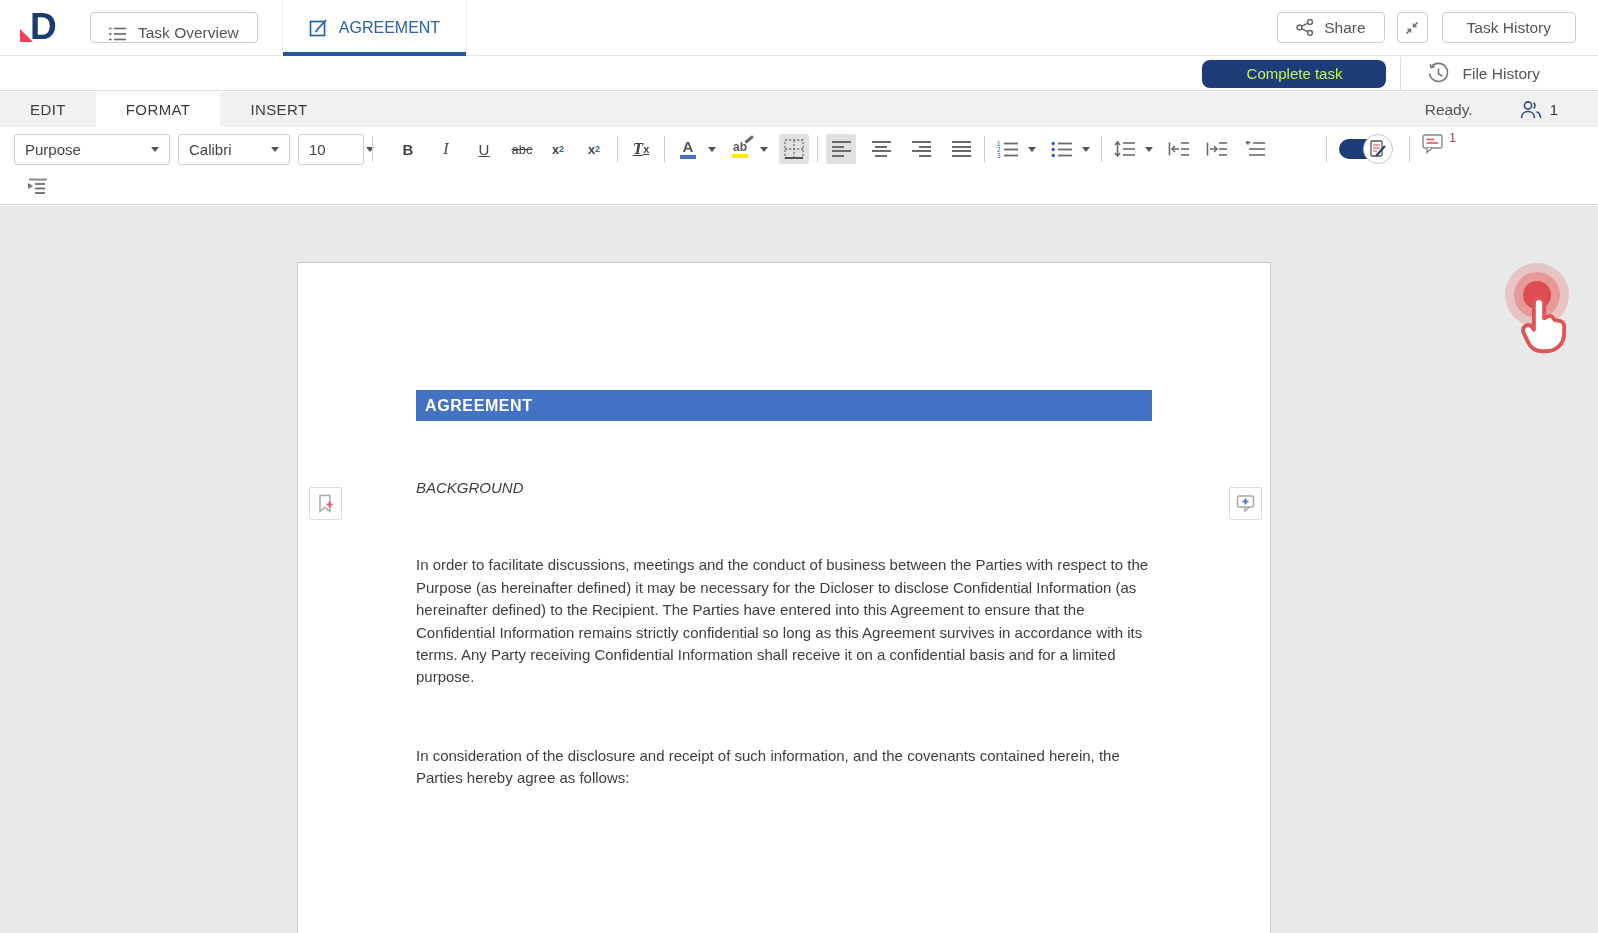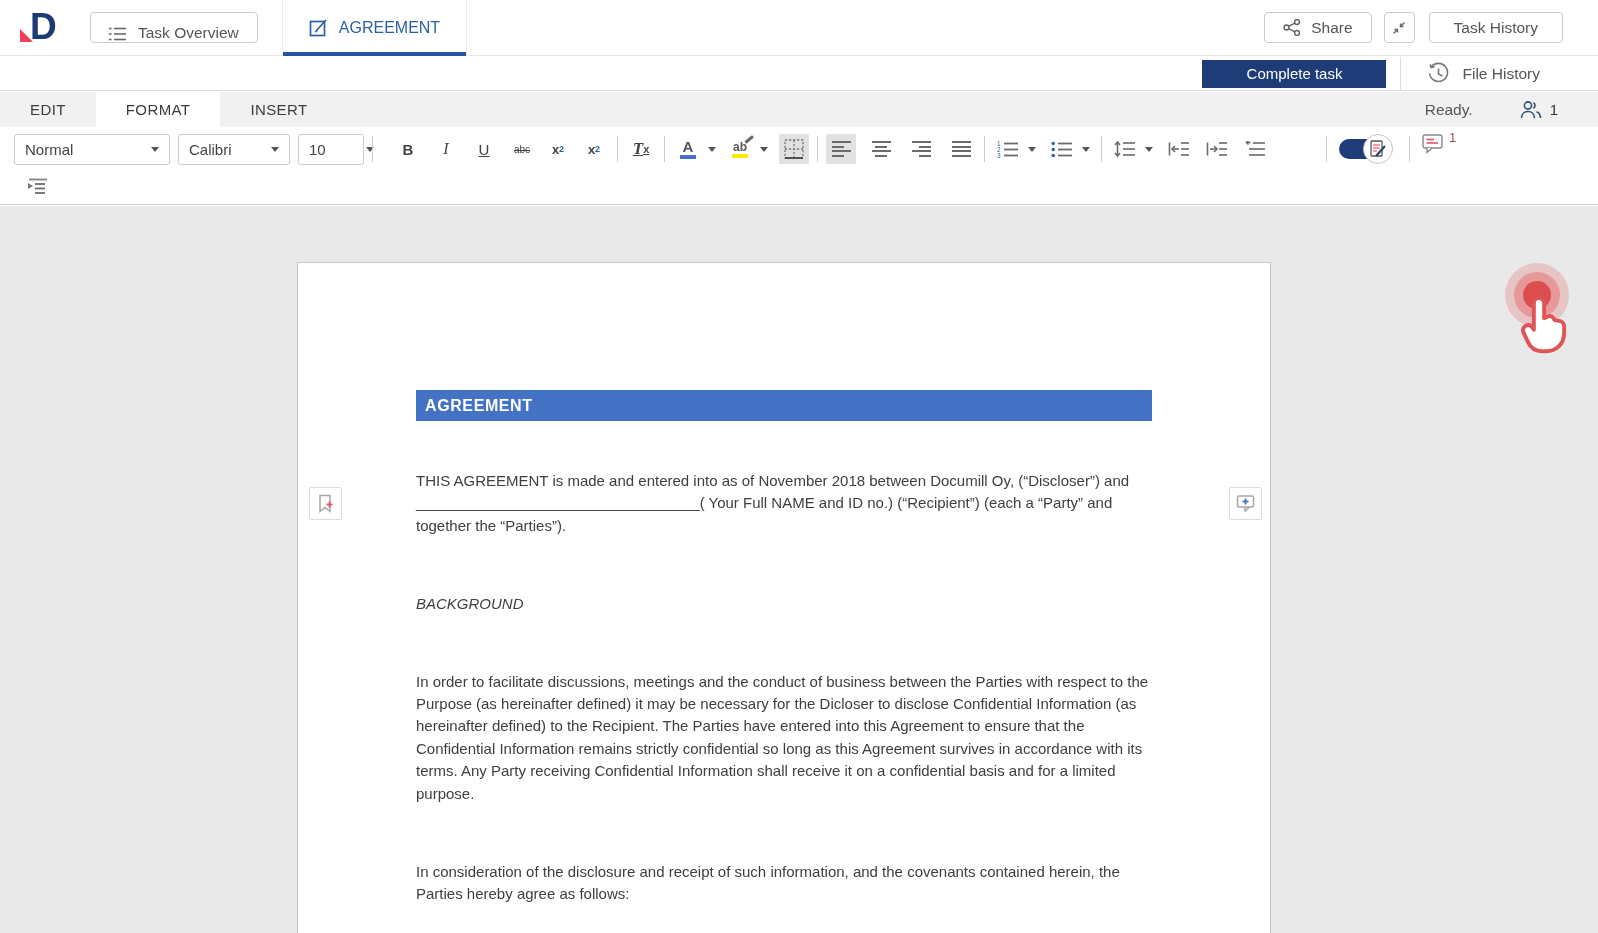--- a/index.html
+++ b/index.html
@@ -19,27 +19,27 @@
                  font-size:15.5px; cursor:pointer; }
   .task-overview { margin-left:18px;align-items:flex-end; }
   .doc-tab { position:relative; height:56px; margin-left:24px; padding:0 26px; display:flex;
              align-items:center; gap:10px; border-left:1px solid #ececec; border-right:1px solid #ececec;
              color:#2b5fa7; font-size:16px; }
   .doc-tab .underline { position:absolute; left:0; bottom:0; width:100%; height:4px; background:#2456a4; }
   .topbar .spacer { flex:1; }
   .icon-btn { width:31px; height:31px; border:1px solid #ccc; border-radius:4px; background:#fff;
               display:flex; align-items:center; justify-content:center; cursor:pointer; }
   .share-btn { margin-right:12px; }
-  .taskhistory-btn { margin-left:14px; margin-right:35px; padding:0 24px; }
+  .taskhistory-btn { margin-left:14px; margin-right:22px; padding:0 24px; }
 
   
   .actionbar { position:absolute; left:0; top:57px; width:1598px; height:34px; background:#fff;
                border-bottom:1px solid #e0e0e0; display:flex; align-items:center; justify-content:flex-end; }
-  .complete-btn { width:184px; height:28px; background:#1d3c78; color:#ffffff; font-size:15px;
-                  border:none; border-radius:0; cursor:pointer; font-family:inherit; }
+  .complete-btn { width:184px; height:28px; background:#1d3c78; color:#bef264; font-size:15px;
+                  border:none; border-radius:8px; cursor:pointer; font-family:inherit; }
   .actionbar .vdiv { width:1px; height:34px; background:#ddd; margin:0 26px 0 14px; }
   .filehistory { display:flex; align-items:center; gap:12px; color:#555; font-size:15.5px;
                  background:none; border:none; cursor:pointer; font-family:inherit; margin-right:58px; }
 
   
   .ribbon { position:absolute; left:0; top:92px; width:1598px; height:35px; background:#f1f1f1;
             display:flex; align-items:stretch; }
   .rtab { padding:0 30px; display:flex; align-items:center; font-size:15px; color:#3c3c3c;
           letter-spacing:.4px; cursor:pointer; }
   .rtab.active { background:#fff; }
@@ -57,21 +57,21 @@
   .dd-style { width:156px; } .dd-font { width:112px; margin-left:8px; } .dd-size { width:66px; margin-left:8px;gap:40px; }
   .caret { width:0; height:0; border-left:4px solid transparent; border-right:4px solid transparent;
            border-top:5px solid #555; display:inline-block; }
   .tbtn { min-width:30px; height:30px; display:flex; align-items:center; justify-content:center;
           border-radius:2px; color:#444; cursor:pointer; background:transparent; border:none; font-family:inherit; }
   .tbtn.on { background:#e1e1e1; }
   .tdiv { width:1px; height:26px; background:#ccc; margin:0 8px; }
   .g-b { font-weight:bold; font-size:15px; }
   .g-i { font-style:italic; font-family:"Liberation Serif", serif; font-size:16px; }
   .g-u { text-decoration:underline; font-size:15px; }
-  .g-s { text-decoration:line-through; font-size:10px; }
+  .g-s { text-decoration:line-through; font-size:13px; }
   .supsub { font-size:13px; font-weight:bold; }
   .supsub .sc { color:#2b5fa7; font-size:9px; }
   .clearfmt { font-family:"Liberation Serif", serif; font-style:italic; font-size:17px; font-weight:bold; text-decoration:underline; }
   .clearfmt .cx { font-style:normal; font-size:11px; text-decoration:none; font-family:"Liberation Sans",sans-serif; }
   .colorA { display:flex; flex-direction:column; align-items:center; line-height:1; }
   .colorA .ltr { font-size:15px; font-weight:bold; color:#555; }
   .colorA .bar { width:16px; height:4px; margin-top:1px; }
   .bar-blue { background:#4472c4; } .bar-yellow { background:#ffe800; }
   .hl .ltr { font-size:12px; font-weight:bold; color:#555; position:relative; }
   .pen { position:absolute; right:-7px; top:-3px; width:10px; height:2.5px; background:#666; transform:rotate(-40deg); border-radius:1px; }
@@ -204,21 +204,21 @@
           <path d="M17.5 12.8 c2.5 1 4 3.2 4 6.2"></path>
         </g>
       </svg>
       <span>1</span>
     </div>
   </div>
 
   <div class="toolbar">
     <div class="trow1">
       <div class="dd dd-style">
-        <span>Normal</span>
+        <span>Purpose</span>
           <span class="caret"></span>
       </div>
       <div class="dd dd-font">
         <span>Calibri</span>
           <span class="caret"></span>
       </div>
       <div class="dd dd-size">
         <span>10</span>
           <span class="caret"></span>
       </div>
@@ -449,21 +449,20 @@
       <div class="ring3"></div>
       <svg class="hand" width="56" height="64" viewBox="0 0 48 56">
         <path d="M16 26 V9 a4.5 4.5 0 0 1 9 0 v13 l3.5-1.5 c1.6-.7 3.4-.1 4.4 1.3 l1.4 2 4 .6 c2.4.4 4.2 2.4 4.2 4.8 v5.8 c0 9.5-6.8 16-16 16 h-3.2 c-5.8 0-10-2.9-12.4-8 l-4-8.6 c-1.2-2.7.4-5.6 3.2-6.2 1.8-.4 3.7.5 4.7 2.1 l1.2 1.9 z" fill="#fff" stroke="#df5454" stroke-width="3.4" stroke-linejoin="round" stroke-linecap="round"></path>
       </svg>
     </div>
   </div>
 
   <div class="docarea">
     <div class="page">
       <div class="doc-heading">AGREEMENT</div>
-      <p class="p1">THIS AGREEMENT is made and entered into as of November 2018 between Documill Oy, (“Discloser”) and __________________________________( Your Full NAME and ID no.) (“Recipient”) (each a “Party” and together the “Parties”).</p>
       <p class="phead">BACKGROUND</p>
       <p class="p2">In order to facilitate discussions, meetings and the conduct of business between the Parties with respect to the Purpose (as hereinafter defined) it may be necessary for the Dicloser to disclose Confidential Information (as hereinafter defined) to the Recipient. The Parties have entered into this Agreement to ensure that the Confidential Information remains strictly confidential so long as this Agreement survives in accordance with its terms. Any Party receiving Confidential Information shall receive it on a confidential basis and for a limited purpose.</p>
       <p class="p3">In consideration of the disclosure and receipt of such information, and the covenants contained herein, the Parties hereby agree as follows:</p>
     </div>
 
     <button class="side-btn side-left">
       <svg width="18" height="20" viewBox="0 0 18 20">
         <path d="M3 1.5 h10 v16 l-5-4 -5 4 z" fill="none" stroke="#a8a8a8" stroke-width="1.5"></path>
         <line x1="12.5" y1="7.5" x2="12.5" y2="13.5" stroke="#e8536a" stroke-width="1.8"></line>
         <line x1="9.5" y1="10.5" x2="15.5" y2="10.5" stroke="#e8536a" stroke-width="1.8"></line>

